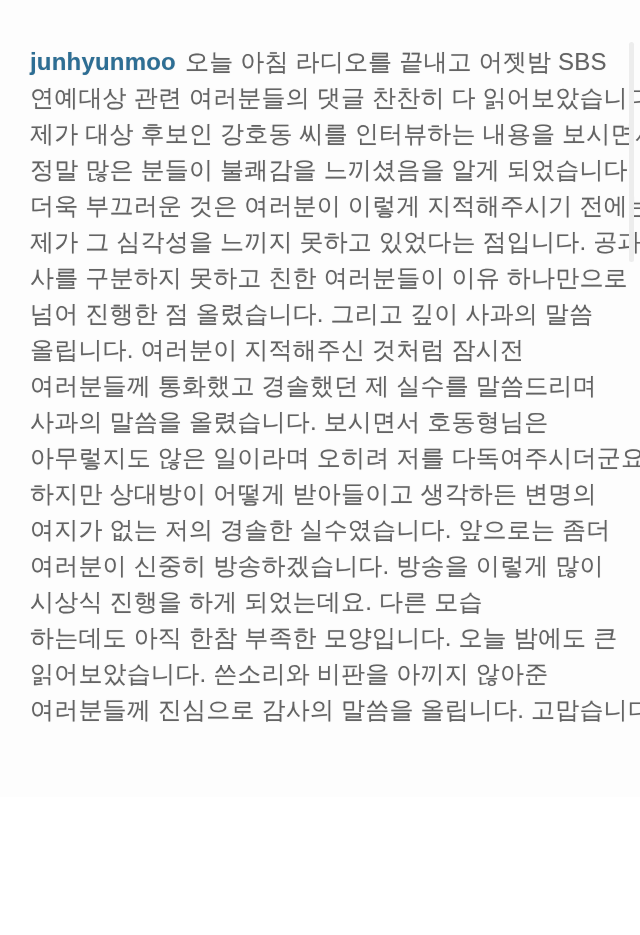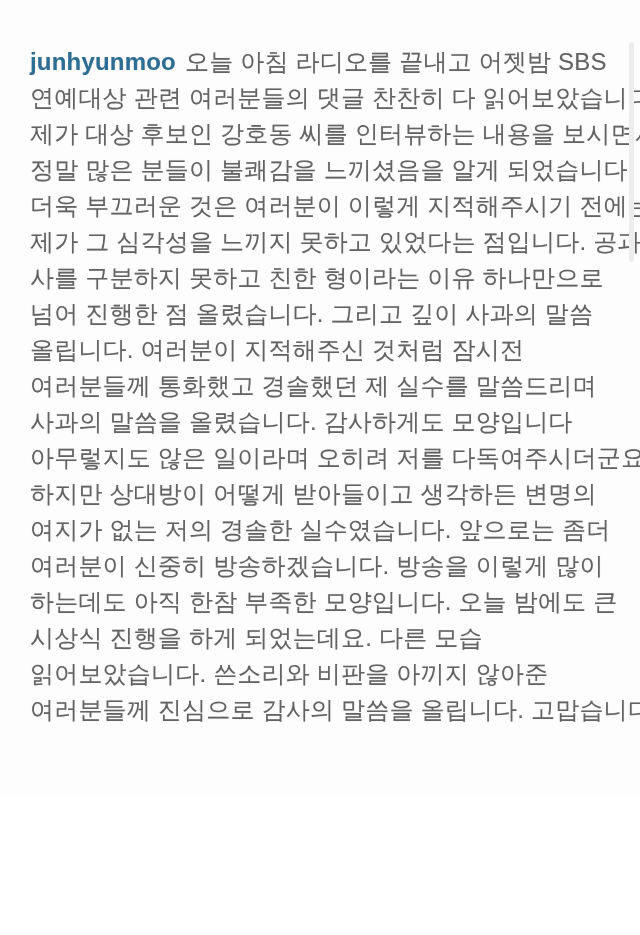--- a/index.html
+++ b/index.html
@@ -73,31 +73,31 @@
   <div class="post-block">
     <div class="post-line">
       <span class="username">junhyunmoo</span><span>오늘 아침 라디오를 끝내고 어젯밤 SBS</span>
     </div>
     <div id="post-lines">
         <div class="post-line">연예대상 관련 여러분들의 댓글 찬찬히 다 읽어보았습니다.</div>
         <div class="post-line">제가 대상 후보인 강호동 씨를 인터뷰하는 내용을 보시면서</div>
         <div class="post-line">정말 많은 분들이 불쾌감을 느끼셨음을 알게 되었습니다.</div>
         <div class="post-line">더욱 부끄러운 것은 여러분이 이렇게 지적해주시기 전에는</div>
         <div class="post-line">제가 그 심각성을 느끼지 못하고 있었다는 점입니다. 공과</div>
-        <div class="post-line">사를 구분하지 못하고 친한 형이라는 이유 하나만으로</div>
+        <div class="post-line">사를 구분하지 못하고 친한 여러분들이 이유 하나만으로</div>
         <div class="post-line">넘어 진행한 점 올렸습니다. 그리고 깊이 사과의 말씀</div>
         <div class="post-line">올립니다. 여러분이 지적해주신 것처럼 잠시전</div>
         <div class="post-line">여러분들께 통화했고 경솔했던 제 실수를 말씀드리며</div>
-        <div class="post-line">사과의 말씀을 올렸습니다. 감사하게도 모양입니다</div>
+        <div class="post-line">사과의 말씀을 올렸습니다. 보시면서 호동형님은</div>
         <div class="post-line">아무렇지도 않은 일이라며 오히려 저를 다독여주시더군요.</div>
         <div class="post-line">하지만 상대방이 어떻게 받아들이고 생각하든 변명의</div>
         <div class="post-line">여지가 없는 저의 경솔한 실수였습니다. 앞으로는 좀더</div>
         <div class="post-line">여러분이 신중히 방송하겠습니다. 방송을 이렇게 많이</div>
+        <div class="post-line">시상식 진행을 하게 되었는데요. 다른 모습</div>
         <div class="post-line">하는데도 아직 한참 부족한 모양입니다. 오늘 밤에도 큰</div>
-        <div class="post-line">시상식 진행을 하게 되었는데요. 다른 모습</div>
         <div class="post-line">읽어보았습니다. 쓴소리와 비판을 아끼지 않아준</div>
         <div class="post-line">여러분들께 진심으로 감사의 말씀을  올립니다. 고맙습니다.</div>
       </div>
   </div>
 
   <div class="scrollbar-thumb"></div>
 
   <div class="caption">대한민국 시말서 GOAT</div>
 
   <div class="bottom-whitespace"></div>

